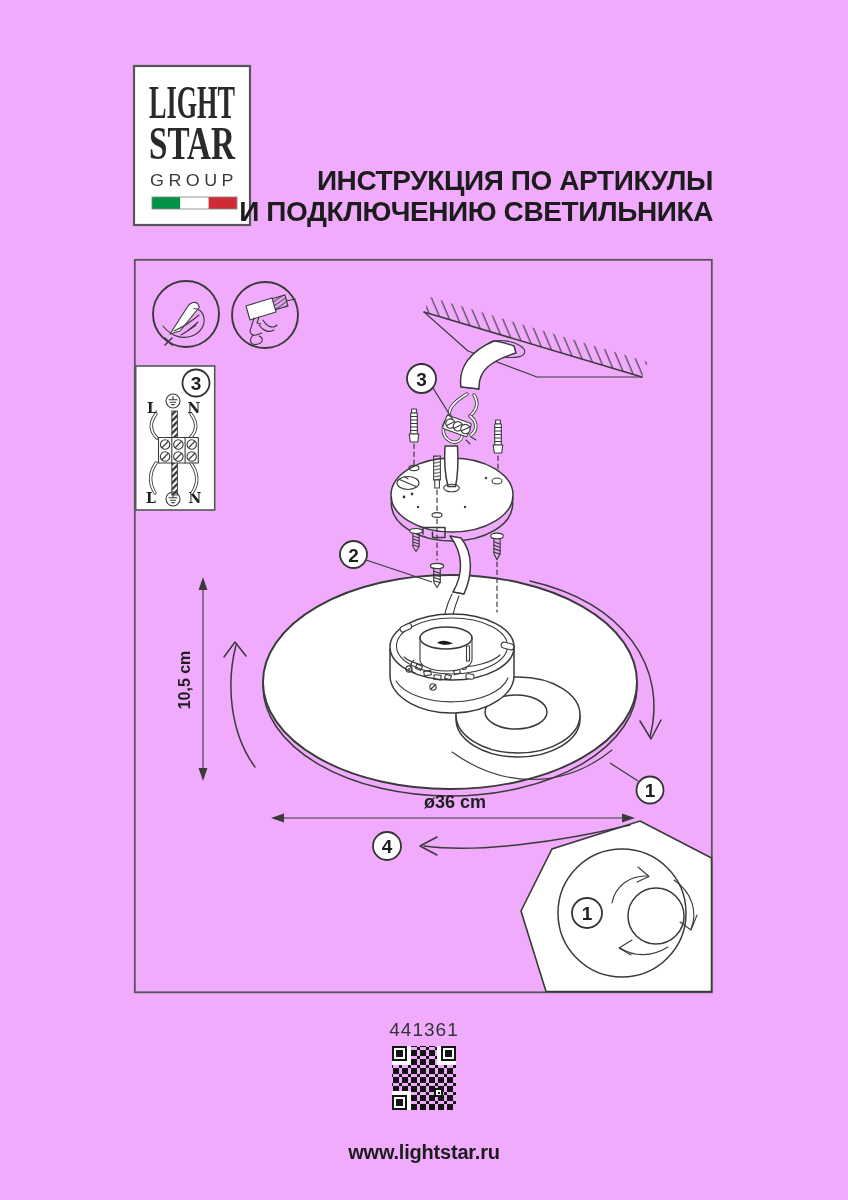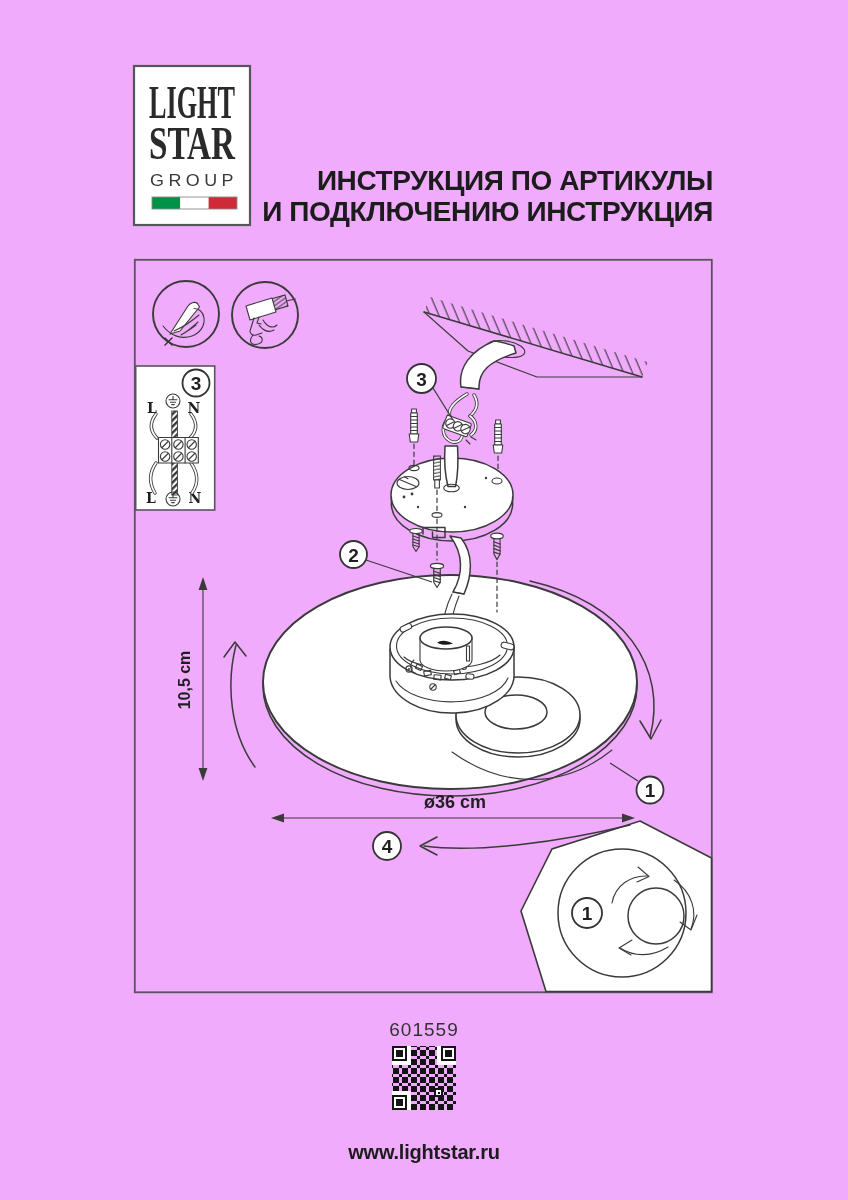--- a/index.html
+++ b/index.html
@@ -348,19 +348,19 @@
       <rect x="396" y="1099" width="7" height="7" fill="#141414"></rect>
       <rect x="434" y="1088" width="9" height="9" fill="#141414"></rect>
       <rect x="436" y="1090" width="5" height="5" fill="#fff"></rect>
       <rect x="438" y="1092" width="2" height="2" fill="#141414"></rect>
     </g>
   </g>
 </svg>
 
 <div class="hdr-main">
   <div>ИНСТРУКЦИЯ ПО АРТИКУЛЫ</div>
-  <div>И ПОДКЛЮЧЕНИЮ ИНСТРУКЦИЯ</div>
+  <div>И ПОДКЛЮЧЕНИЮ СВЕТИЛЬНИКА</div>
 </div>
 
-<div class="art-num">601559</div>
+<div class="art-num">441361</div>
 <div class="site">www.lightstar.ru</div>
 
 </div>
 
 </body></html>

